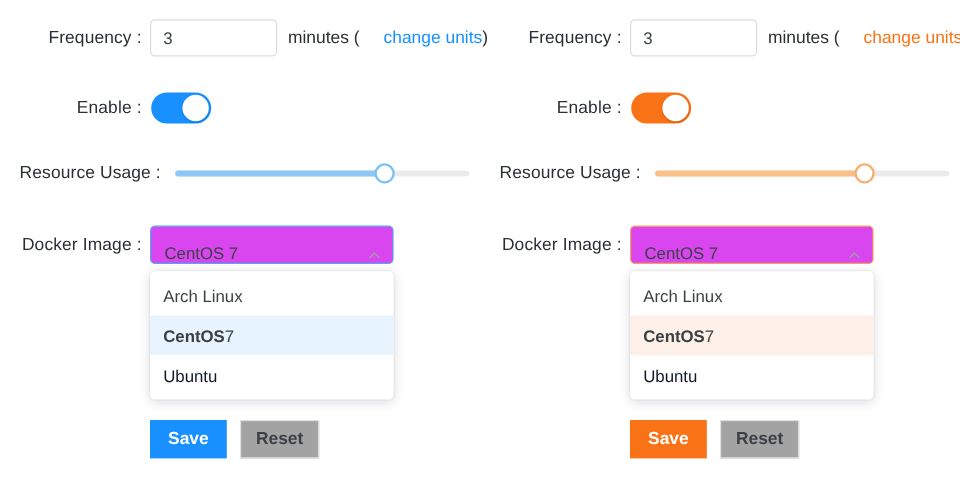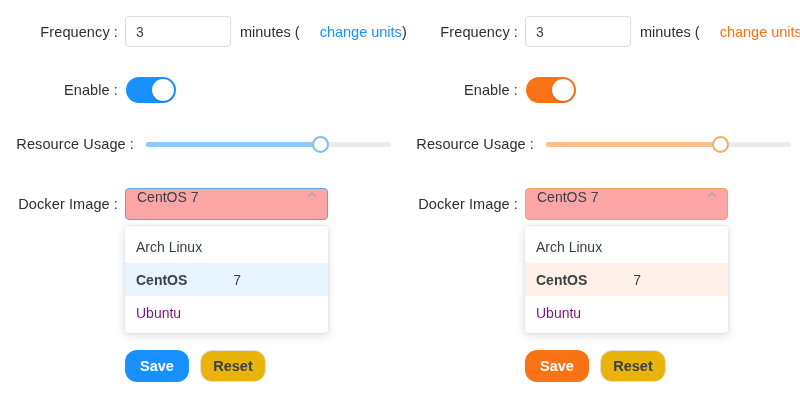--- a/index.html
+++ b/index.html
@@ -142,23 +142,23 @@
 
   
   .select-wrap {
     position: relative;
     margin-left: 3px;
   }
   .select-box {
     width: 203px;
     height: 32px;
     border-radius: 4px;
-    background: #fca5a5;
-    display: flex;
-    align-items: flex-start;
+    background: #d946ef;
+    display: flex;
+    align-items: flex-end;
     padding: 0 9px 0 11px;
     box-sizing: border-box;
     cursor: pointer;
   }
   .panel-blue .select-box   { border: 1px solid #53a8f0; }
   .panel-orange .select-box { border: 1px solid #f7a05a; }
   .select-value {
     flex: 1;
     font-size: 14px;
     color: #3b4045;
@@ -181,57 +181,57 @@
   .option {
     height: 33px;
     display: flex;
     align-items: center;
     padding: 0 11px;
     font-size: 14px;
     color: #3b4045;
     cursor: pointer;
     box-sizing: border-box;
   }
-  .option.selected { font-weight: bold; gap: 46px; }
+  .option.selected { font-weight: bold; }
   .option.selected .opt-suffix { font-weight: normal; }
   .panel-blue .option.selected   { background: #e8f4fd; }
   .panel-orange .option.selected { background: #fdf0e8; }
-  .option.disabled { color: #701a75; cursor: default; }
+  .option.disabled { color: #0f172a; cursor: default; }
 
   
   .btn-row {
     position: absolute;
     left: 125px;
     top: 350px;
     display: flex;
     align-items: center;
   }
   .btn {
     height: 32px;
-    border-radius: 12px;
+    border-radius: 0;
     font-size: 14.5px;
     font-weight: bold;
     display: flex;
     align-items: center;
     justify-content: center;
     cursor: pointer;
     box-sizing: border-box;
     font-family: inherit;
     border: none;
   }
   .btn-save {
     width: 64px;
     color: #fff;
   }
   .panel-blue .btn-save   { background: #1890ff; }
   .panel-orange .btn-save { background: #f97316; }
   .btn-reset {
     width: 66px;
     margin-left: 11px;
-    background: #eab308;
+    background: #a3a3a3;
     border: 1px solid #dcdfe3;
     color: #3b4045;
   }
 </style>
 </head>
 <body>
 
 <div class="board">
 
   <div class="panel panel-blue">

